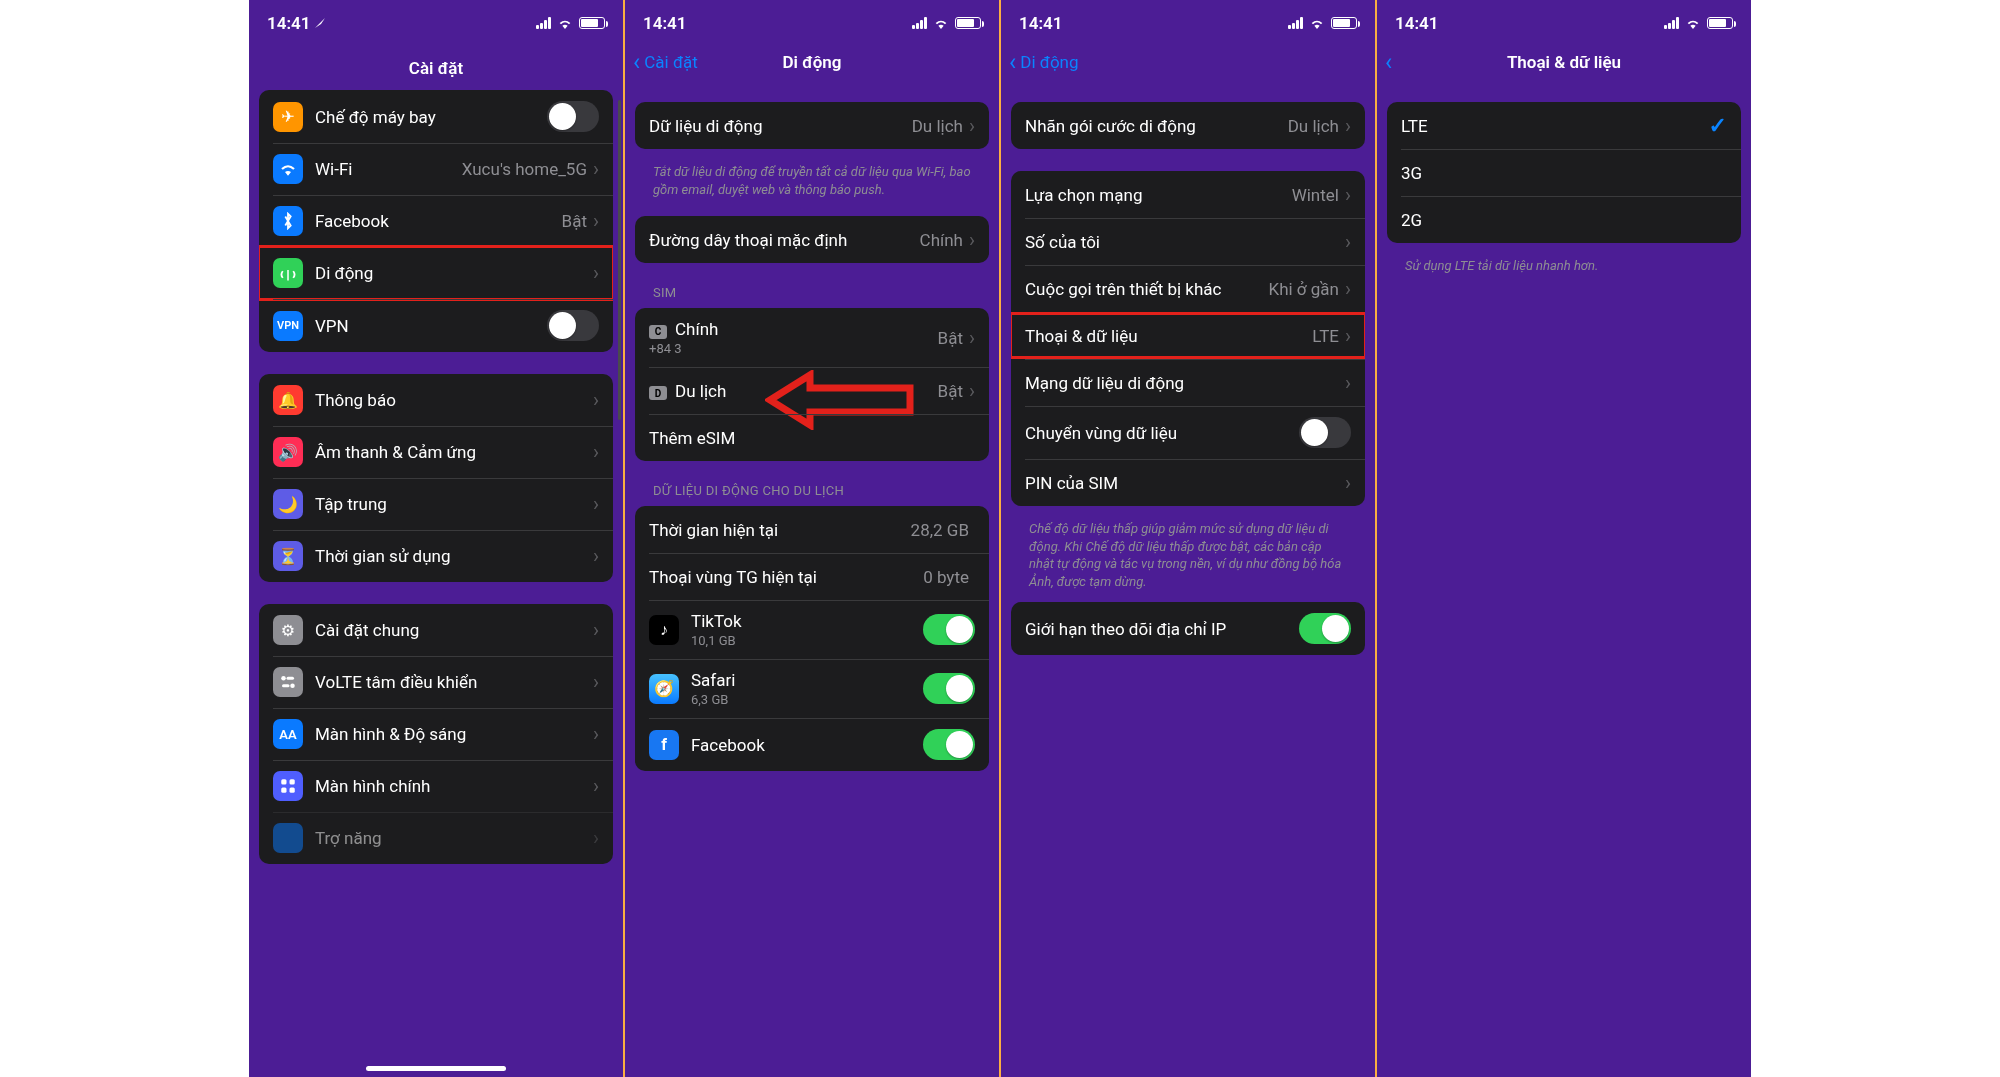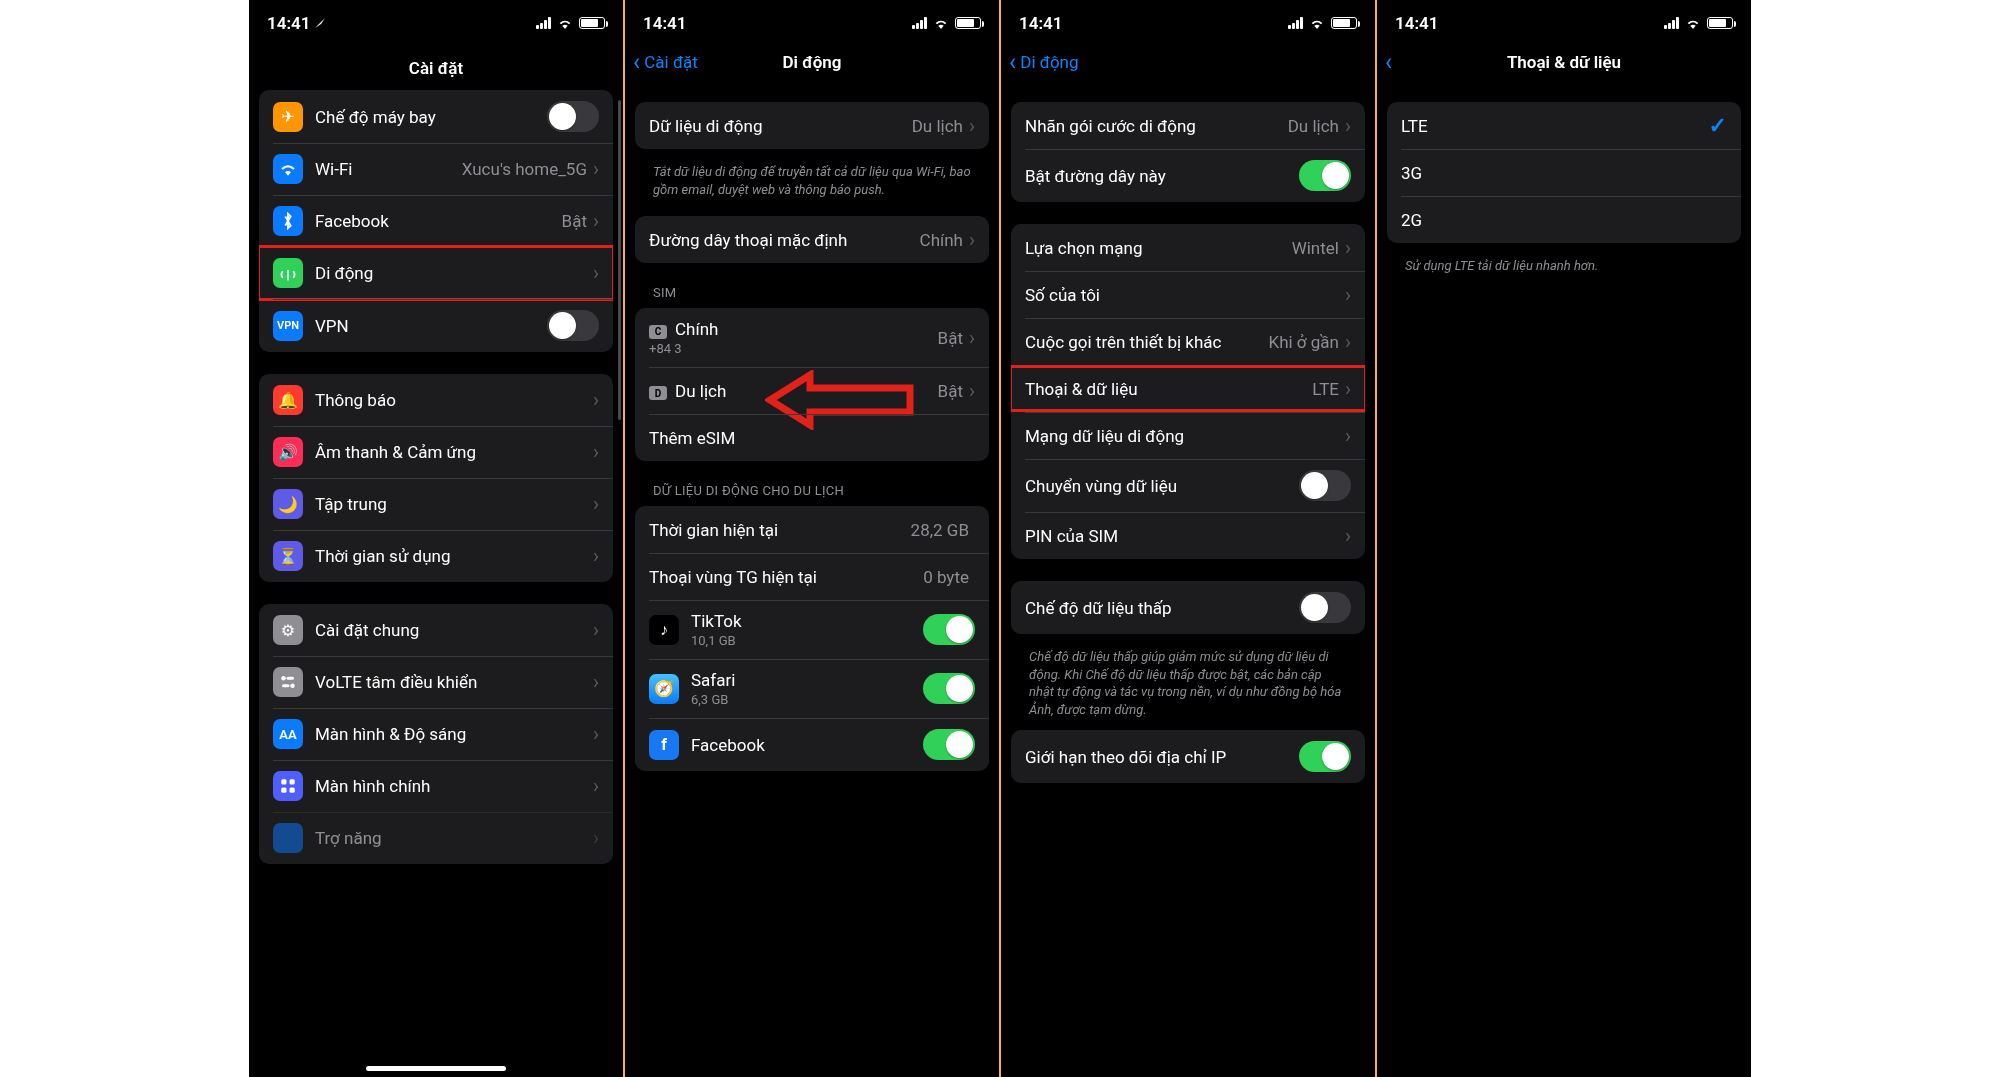--- a/index.html
+++ b/index.html
@@ -14,21 +14,21 @@
   }
   .container {
     display: flex;
     gap: 2px;
     background: #fbae42;
     height: 100%;
   }
   .phone {
     width: 374px;
     height: 100%;
-    background: #000000;
+    background: #4c1d95;
     color: #fff;
     position: relative;
     overflow: hidden;
     display: flex;
     flex-direction: column;
   }
   .status-bar {
     display: flex;
     justify-content: space-between;
     align-items: center;
@@ -403,26 +403,20 @@
           <span>Di động</span>
         </div>
   </div>
   <div class="scroll" style="padding-top:14px">
     <div class="group">
       <div class="row">
         <div class="label">Nhãn gói cước di động</div>
         <div class="value">Du lịch</div>
         <span class="chevron">›</span>
       </div>
-      <div class="row">
-        <div class="label">Bật đường dây này</div>
-        <div class="toggle on">
-              <div class="knob"></div>
-            </div>
-      </div>
     </div>
 
     <div class="group">
       <div class="row">
         <div class="label">Lựa chọn mạng</div>
         <div class="value">Wintel</div>
         <span class="chevron">›</span>
       </div>
       <div class="row">
         <div class="label">Số của tôi</div>
@@ -448,28 +442,20 @@
         <div class="toggle">
               <div class="knob"></div>
             </div>
       </div>
       <div class="row">
         <div class="label">PIN của SIM</div>
         <span class="chevron">›</span>
       </div>
     </div>
 
-    <div class="group">
-      <div class="row">
-        <div class="label">Chế độ dữ liệu thấp</div>
-        <div class="toggle">
-              <div class="knob"></div>
-            </div>
-      </div>
-    </div>
     <div class="footer-note" style="margin-top:-16px;margin-bottom:12px">Chế độ dữ liệu thấp giúp giảm mức sử dụng dữ liệu di động. Khi Chế độ dữ liệu thấp được bật, các bản cập nhật tự động và tác vụ trong nền, ví dụ như đồng bộ hóa Ảnh, được tạm dừng.</div>
 
     <div class="group">
       <div class="row">
         <div class="label">Giới hạn theo dõi địa chỉ IP</div>
         <div class="toggle on">
               <div class="knob"></div>
             </div>
       </div>
     </div>

